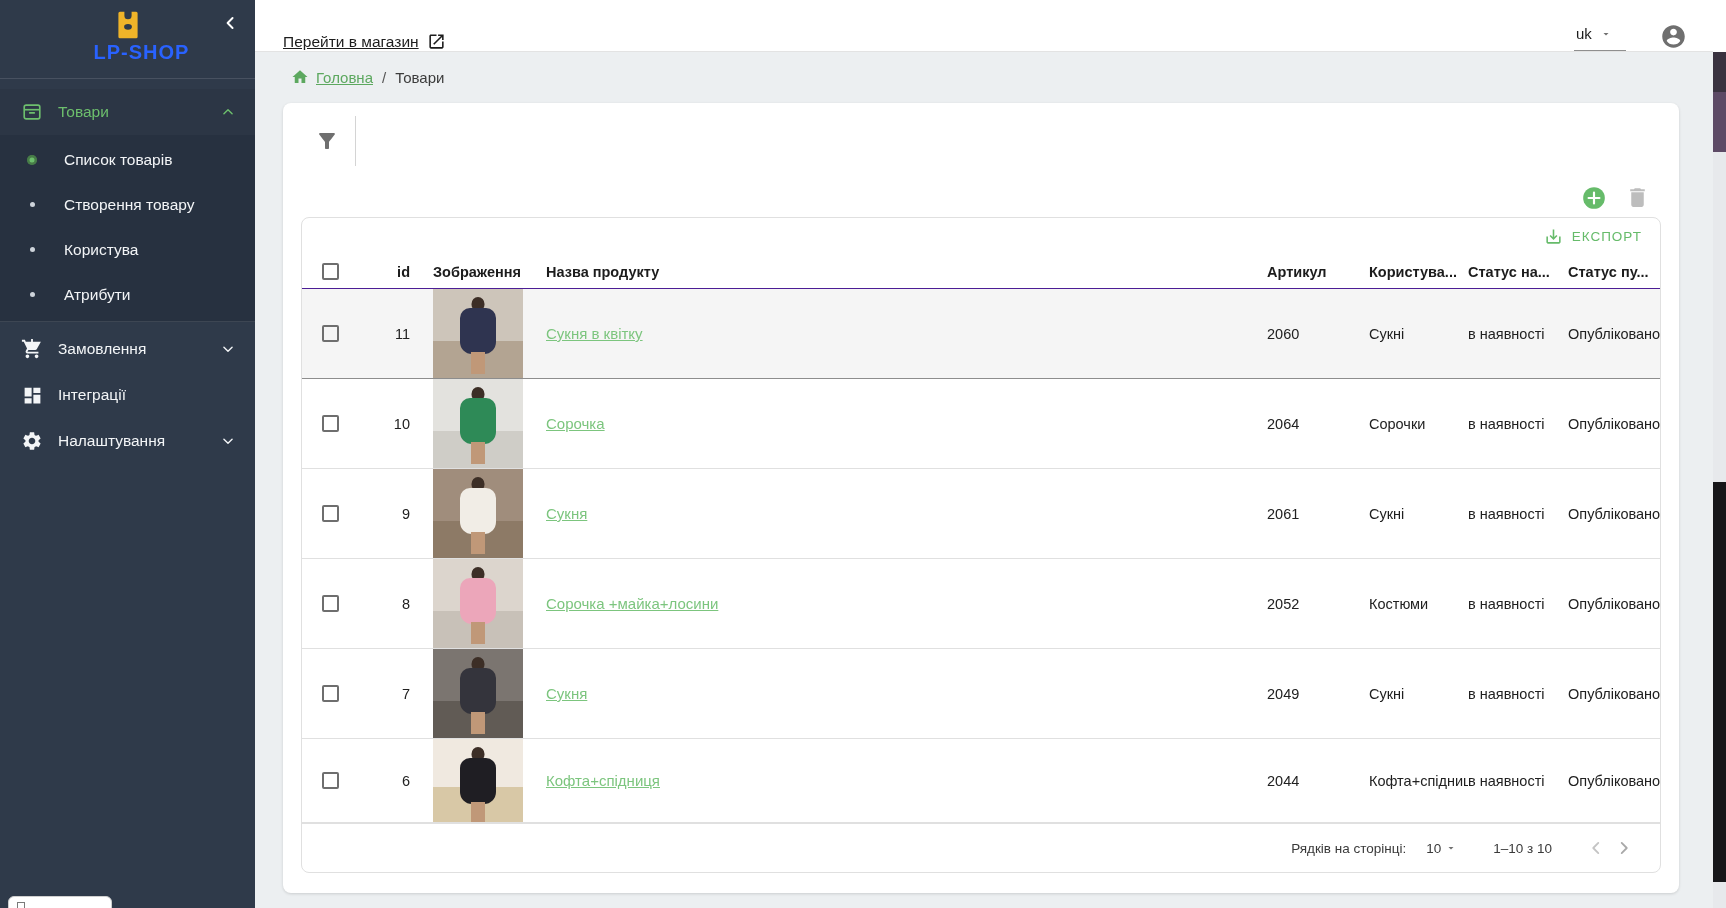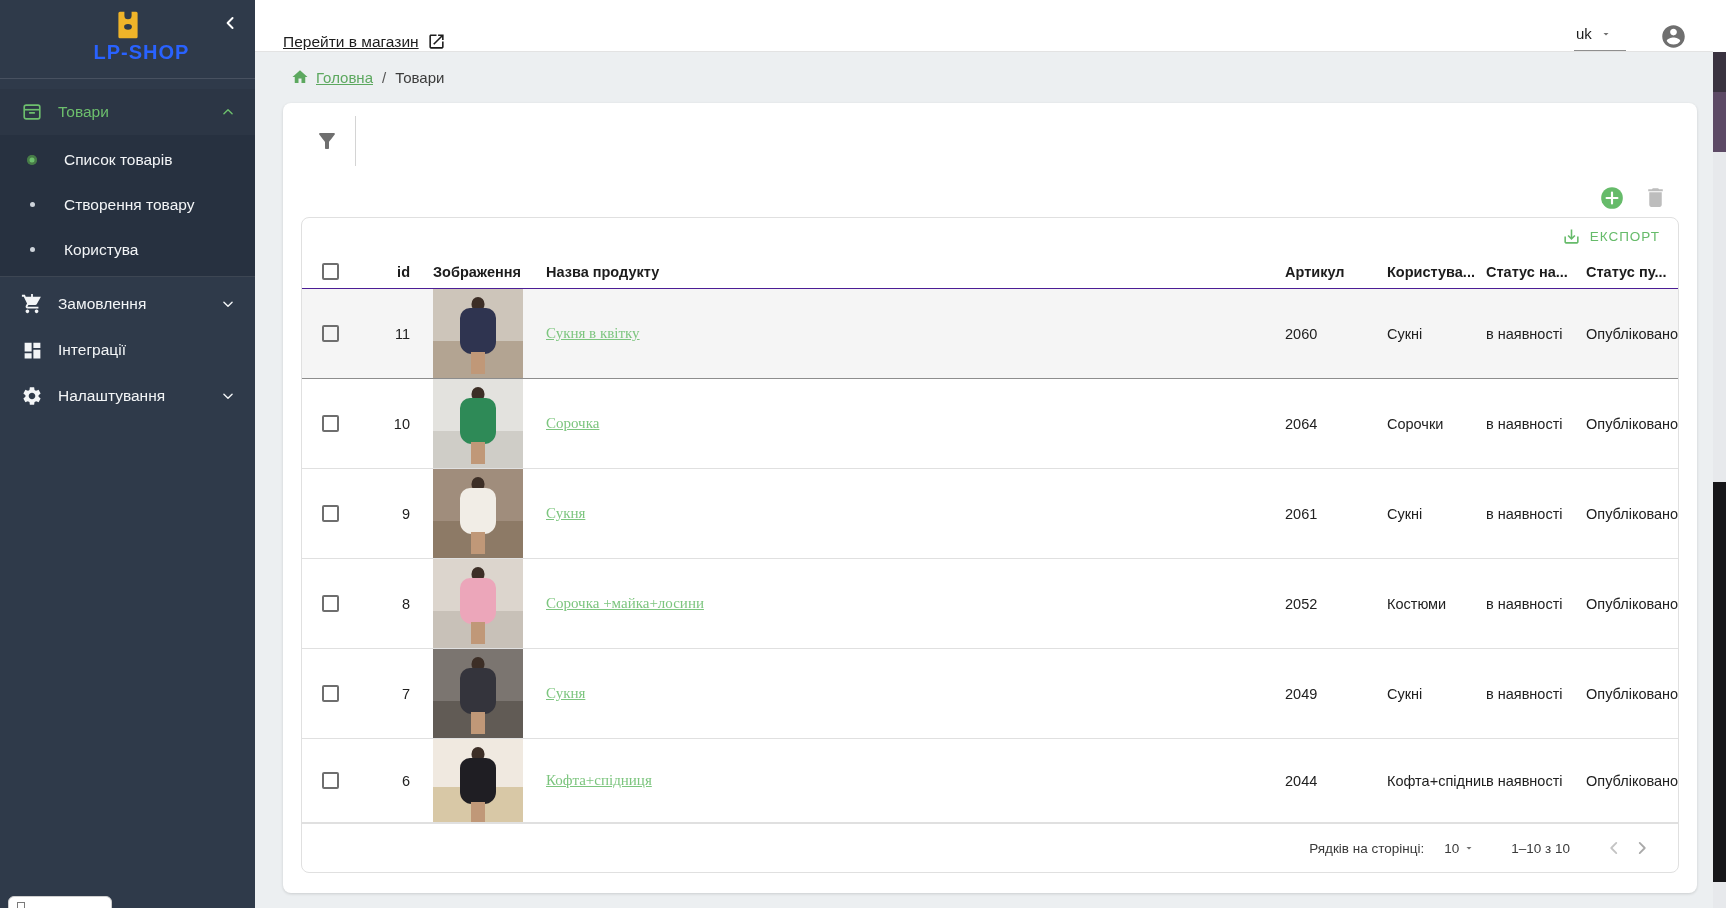--- a/index.html
+++ b/index.html
@@ -61,21 +61,21 @@
     border-bottom:1px solid #8f8f8f; cursor:pointer; font-size:15px; color:#1d1d1d; min-width:52px;
   }
   .avatar { display:flex; cursor:pointer; }
   .breadcrumb-bar { height:50px; display:flex; align-items:center; padding:0 36px; gap:9px; font-size:15px; }
   .crumb-home { display:flex; align-items:center; gap:7px; color:#5ca85f; cursor:pointer; }
   .crumb-link { color:#5ca85f; text-decoration:underline; }
   .crumb-sep { color:#555; }
   .crumb-current { color:#3c3c3c; }
   
   .card {
-    position:relative; margin:1px 16px 0 28px; height:790px; background:#fff;
+    position:relative; margin:1px 34px 0 28px; height:790px; background:#fff;
     border-radius:8px; box-shadow:0 1px 3px rgba(0,0,0,.14);
   }
   .filter-row { height:76px; display:flex; align-items:center; padding-left:32px; }
   .filter-btn { width:24px; height:24px; display:flex; cursor:pointer; }
   .filter-divider { width:1px; height:50px; background:#d4d4d4; margin-left:16px; }
   .actions-row { height:38px; display:flex; align-items:center; justify-content:flex-end; gap:18px; padding-right:28px; }
   .add-btn { width:26px; height:26px; cursor:pointer; display:flex; }
   .trash-btn { width:26px; height:26px; display:flex; cursor:default; }
   
   .table-card { margin:0 18px; border:1px solid #e0e0e0; border-radius:8px; overflow:hidden; background:#fff; }
@@ -92,21 +92,21 @@
   .checkbox {
     width:17px; height:17px; border:2px solid #6e6e6e; border-radius:2px; background:transparent; cursor:pointer;
   }
   .c-id { width:58px; text-align:right; padding-right:5px; font-size:14.5px; }
   .c-img { width:131px; padding-left:18px; display:flex; align-items:center; align-self:stretch; }
   .thumb { width:90px; height:100%; position:relative; overflow:hidden; }
   .t-hair { position:absolute; left:50%; top:8px; transform:translateX(-50%); width:13px; height:14px; border-radius:50% 50% 45% 45%; background:#3c2e26; }
   .t-body { position:absolute; left:50%; top:19px; transform:translateX(-50%); width:36px; height:46px; border-radius:10px 10px 12px 12px; }
   .t-legs { position:absolute; left:50%; top:63px; transform:translateX(-50%); width:14px; height:22px; background:#c09878; }
   .c-name { flex:1; min-width:0; }
-  .name-link { color:#7cc57e; text-decoration:underline; font-size:15px; cursor:pointer; white-space:nowrap;font-family:Liberation Serif, serif; }
+  .name-link { color:#7cc57e; text-decoration:underline; font-size:15px; cursor:pointer; white-space:nowrap; }
   .c-sku { width:102px; font-size:14.5px; }
   .c-cat { width:99px; font-size:14.5px; white-space:nowrap; overflow:hidden; }
   .c-stock { width:100px; font-size:14.5px; white-space:nowrap; }
   .c-pub { width:92px; font-size:14.5px; white-space:nowrap; }
   .hdr-name { font-size:14.5px; }
   
   .pag-row {
     height:49px; border-top:1px solid #e0e0e0; display:flex; align-items:center;
     justify-content:flex-end; font-size:13.5px; color:#3a3a3a; padding-right:22px;
   }
@@ -171,20 +171,26 @@
               <span class="dot"></span>
             </span>
           <span class="sl">Створення товару</span>
         </div>
         <div class="submenu-row">
           <span class="bullet">
               <span class="dot"></span>
             </span>
           <span class="sl">Користува</span>
         </div>
+        <div class="submenu-row">
+          <span class="bullet">
+              <span class="dot"></span>
+            </span>
+          <span class="sl">Атрибути</span>
+        </div>
       </div>
     </div>
 
     <div class="menu-row" style="margin-top:4px">
       <span class="mi">
         <svg width="22" height="22" viewBox="0 0 24 24" fill="#f3f5f7">
             <path d="M11 9h2V6h3V4h-3V1h-2v3H8v2h3v3zm-4 9c-1.1 0-1.99.9-1.99 2S5.9 22 7 22s2-.9 2-2-.9-2-2-2zm10 0c-1.1 0-1.99.9-1.99 2s.89 2 1.99 2 2-.9 2-2-.9-2-2-2zm-8.9-5h7.45c.75 0 1.41-.41 1.75-1.03L21.7 4H5.21l-.94-2H1v2h2l3.6 7.59-1.35 2.44C4.52 15.37 5.48 17 7 17h12v-2H7l1.1-2z"></path>
           </svg>
       </span>
       <span class="ml">Замовлення</span>

